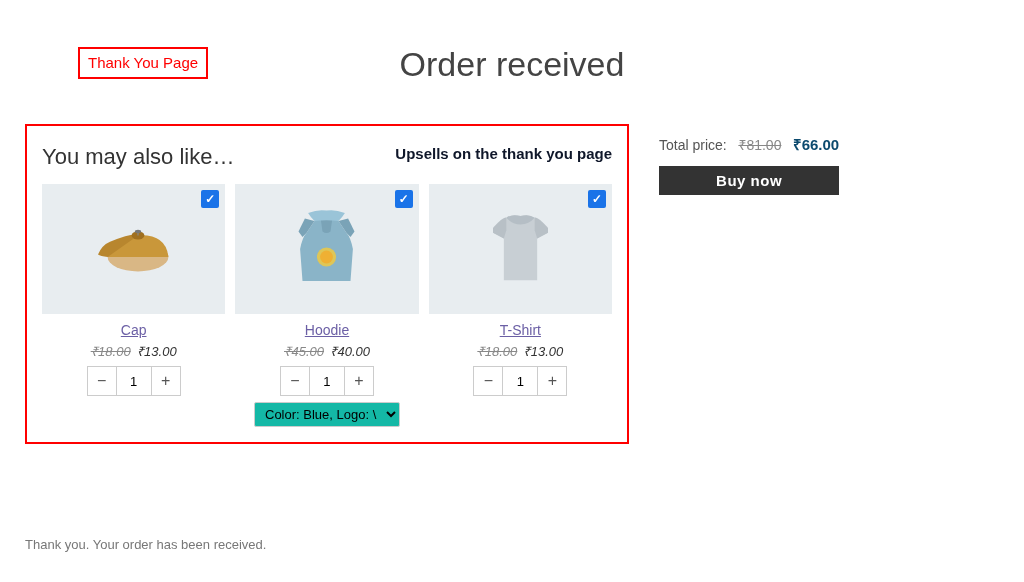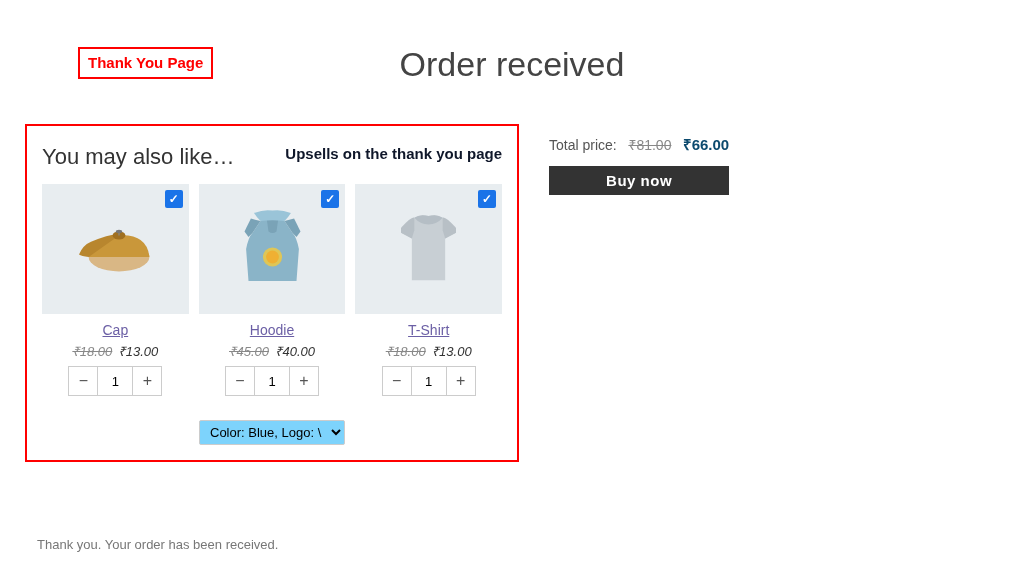--- a/index.html
+++ b/index.html
@@ -14,21 +14,21 @@
     }
 
     
     .thank-you-label {
       position: absolute;
       top: 47px;
       left: 78px;
       border: 2px solid red;
       color: red;
       font-size: 15px;
-      font-weight: 700;
+      font-weight: 400;
       padding: 4px 8px;
       line-height: 1.3;
     }
 
     
     .order-received {
       text-align: center;
       font-size: 34px;
       font-weight: 300;
       color: #444;
@@ -42,21 +42,21 @@
       flex-direction: row;
       align-items: flex-start;
       padding: 10px 25px 20px 25px;
       gap: 30px;
     }
 
     
     .upsells-box {
       border: 2px solid red;
       padding: 18px 15px 15px 15px;
-      width: 494px;
+      width: 604px;
       flex-shrink: 0;
       position: relative;
     }
 
     .upsells-header {
       display: flex;
       justify-content: space-between;
       align-items: flex-start;
       margin-bottom: 14px;
     }
@@ -72,21 +72,21 @@
       font-size: 15px;
       font-weight: 600;
       text-align: right;
       line-height: 1.3;
     }
 
     
     .products-row {
       display: flex;
       gap: 10px;
-      margin-bottom: 24px;
+      margin-bottom: 6px;
     }
 
     .product-card {
       flex: 1;
       display: flex;
       flex-direction: column;
       align-items: center;
     }
 
     .product-image-wrap {
@@ -185,21 +185,21 @@
       justify-content: center;
       margin-top: 6px;
     }
 
     .color-dropdown {
       font-size: 13px;
       padding: 3px 6px;
       border: 1px solid #ccc;
       border-radius: 2px;
       cursor: pointer;
-      background: #7dd3fc;
+      background: #14b8a6;
     }
 
     
     .right-panel {
       padding-top: 10px;
       display: flex;
       flex-direction: column;
       gap: 12px;
     }
 
@@ -229,21 +229,20 @@
       letter-spacing: 0.5px;
     }
 
     
     .thank-you-msg {
       position: absolute;
       bottom: 30px;
       left: 25px;
       font-size: 13px;
       color: #777;
-      margin-left: 12px;
     }
 
     
     .cap-svg { width: 80px; height: 60px; }
     .hoodie-svg { width: 75px; height: 80px; }
     .tshirt-svg { width: 75px; height: 80px; }
   </style>
 </head>
 <body>
 

